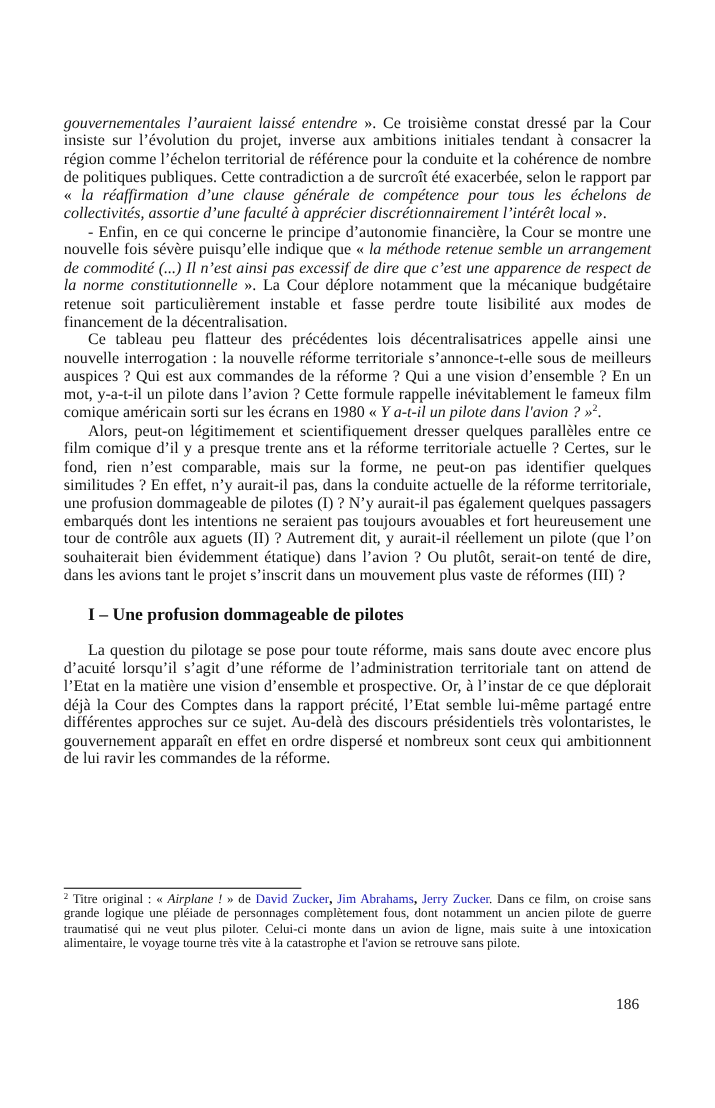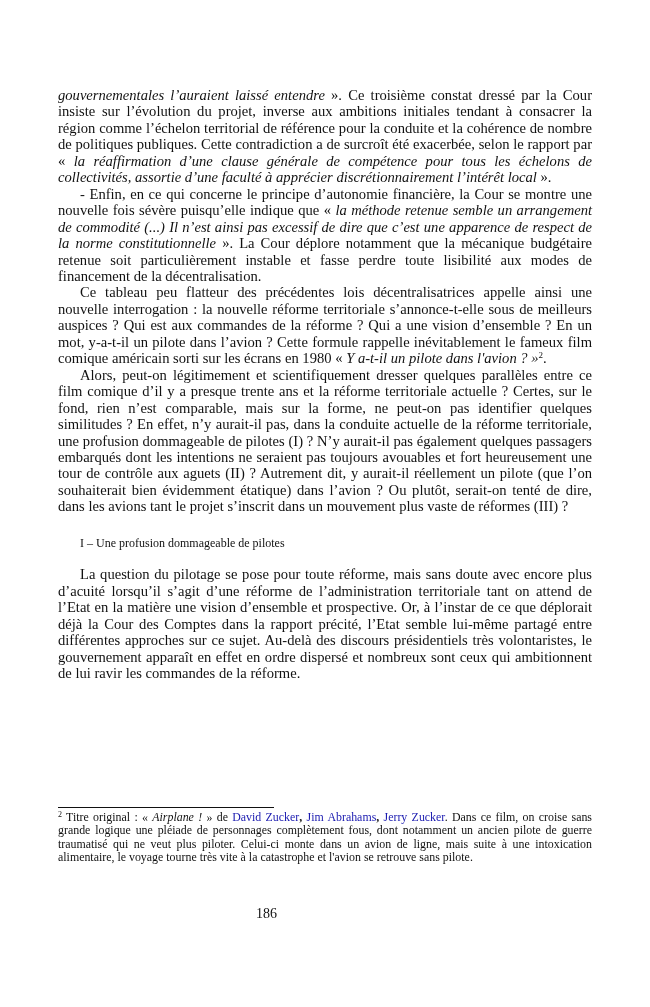--- a/index.html
+++ b/index.html
@@ -3,46 +3,46 @@
 <meta charset="utf-8">
 <style>
   html, body { margin: 0; padding: 0; background: #ffffff; }
   body {
     width: 650px; height: 1007px; position: relative; overflow: hidden;
     font-family: "Liberation Serif", "DejaVu Serif", serif;
     color: #111111;
   }
   .page { position: absolute; left: 0; top: 0; width: 650px; height: 1007px; }
   .body-text {
-    position: absolute; left: 58px; top: 87px; width: 534px;
+    position: absolute; left: 58px; top: 104px; width: 534px;
     font-size: 14.6px; line-height: 16.45px;
     text-align: justify; hyphens: none;
   }
   .body-text p { margin: 0; text-indent: 22px; }
   .body-text p.noindent { text-indent: 0; }
   .body-text i { font-style: italic; }
   .heading {
-    font-weight: normal; font-size: 12px;
+    font-weight: bold; font-size: 16px;
     margin: 20px 0 15px 0; text-indent: 22px;
   }
   sup { font-size: 9px; line-height: 0; vertical-align: 5px; }
   .fn-rule {
     position: absolute; left: 58px; top: 807px; width: 216px; height: 0;
     border-top: 1.2px solid #111;
   }
   .footnote {
     position: absolute; left: 58px; top: 811px; width: 534px;
     font-size: 11.9px; line-height: 13.4px; text-align: justify;
   }
   .footnote sup { font-size: 8px; vertical-align: 4px; }
   .footnote a { color: #1a1ab0; }
   .footnote .sep { font-weight: bold; }
   .page-number {
     position: absolute; left: 0; width: 533px; top: 906px;
-    text-align: center; font-size: 14px;
+    text-align: right; font-size: 14px; padding-left: 48px;
   }
 </style>
 </head>
 <body>
 
 <div class="page">
 
   <div class="body-text">
 
     <p class="noindent"><i>gouvernementales l’auraient laissé entendre</i><span> ». Ce troisième constat dressé par la Cour insiste sur l’évolution du projet, inverse aux ambitions initiales tendant à consacrer la région comme l’échelon territorial de référence pour la conduite et la cohérence de nombre de politiques publiques. Cette contradiction a de surcroît été exacerbée, selon le rapport par « </span><i>la réaffirmation d’une clause générale de compétence pour tous les échelons de collectivités, assortie d’une faculté à apprécier discrétionnairement l’intérêt local</i><span> ».</span></p>

